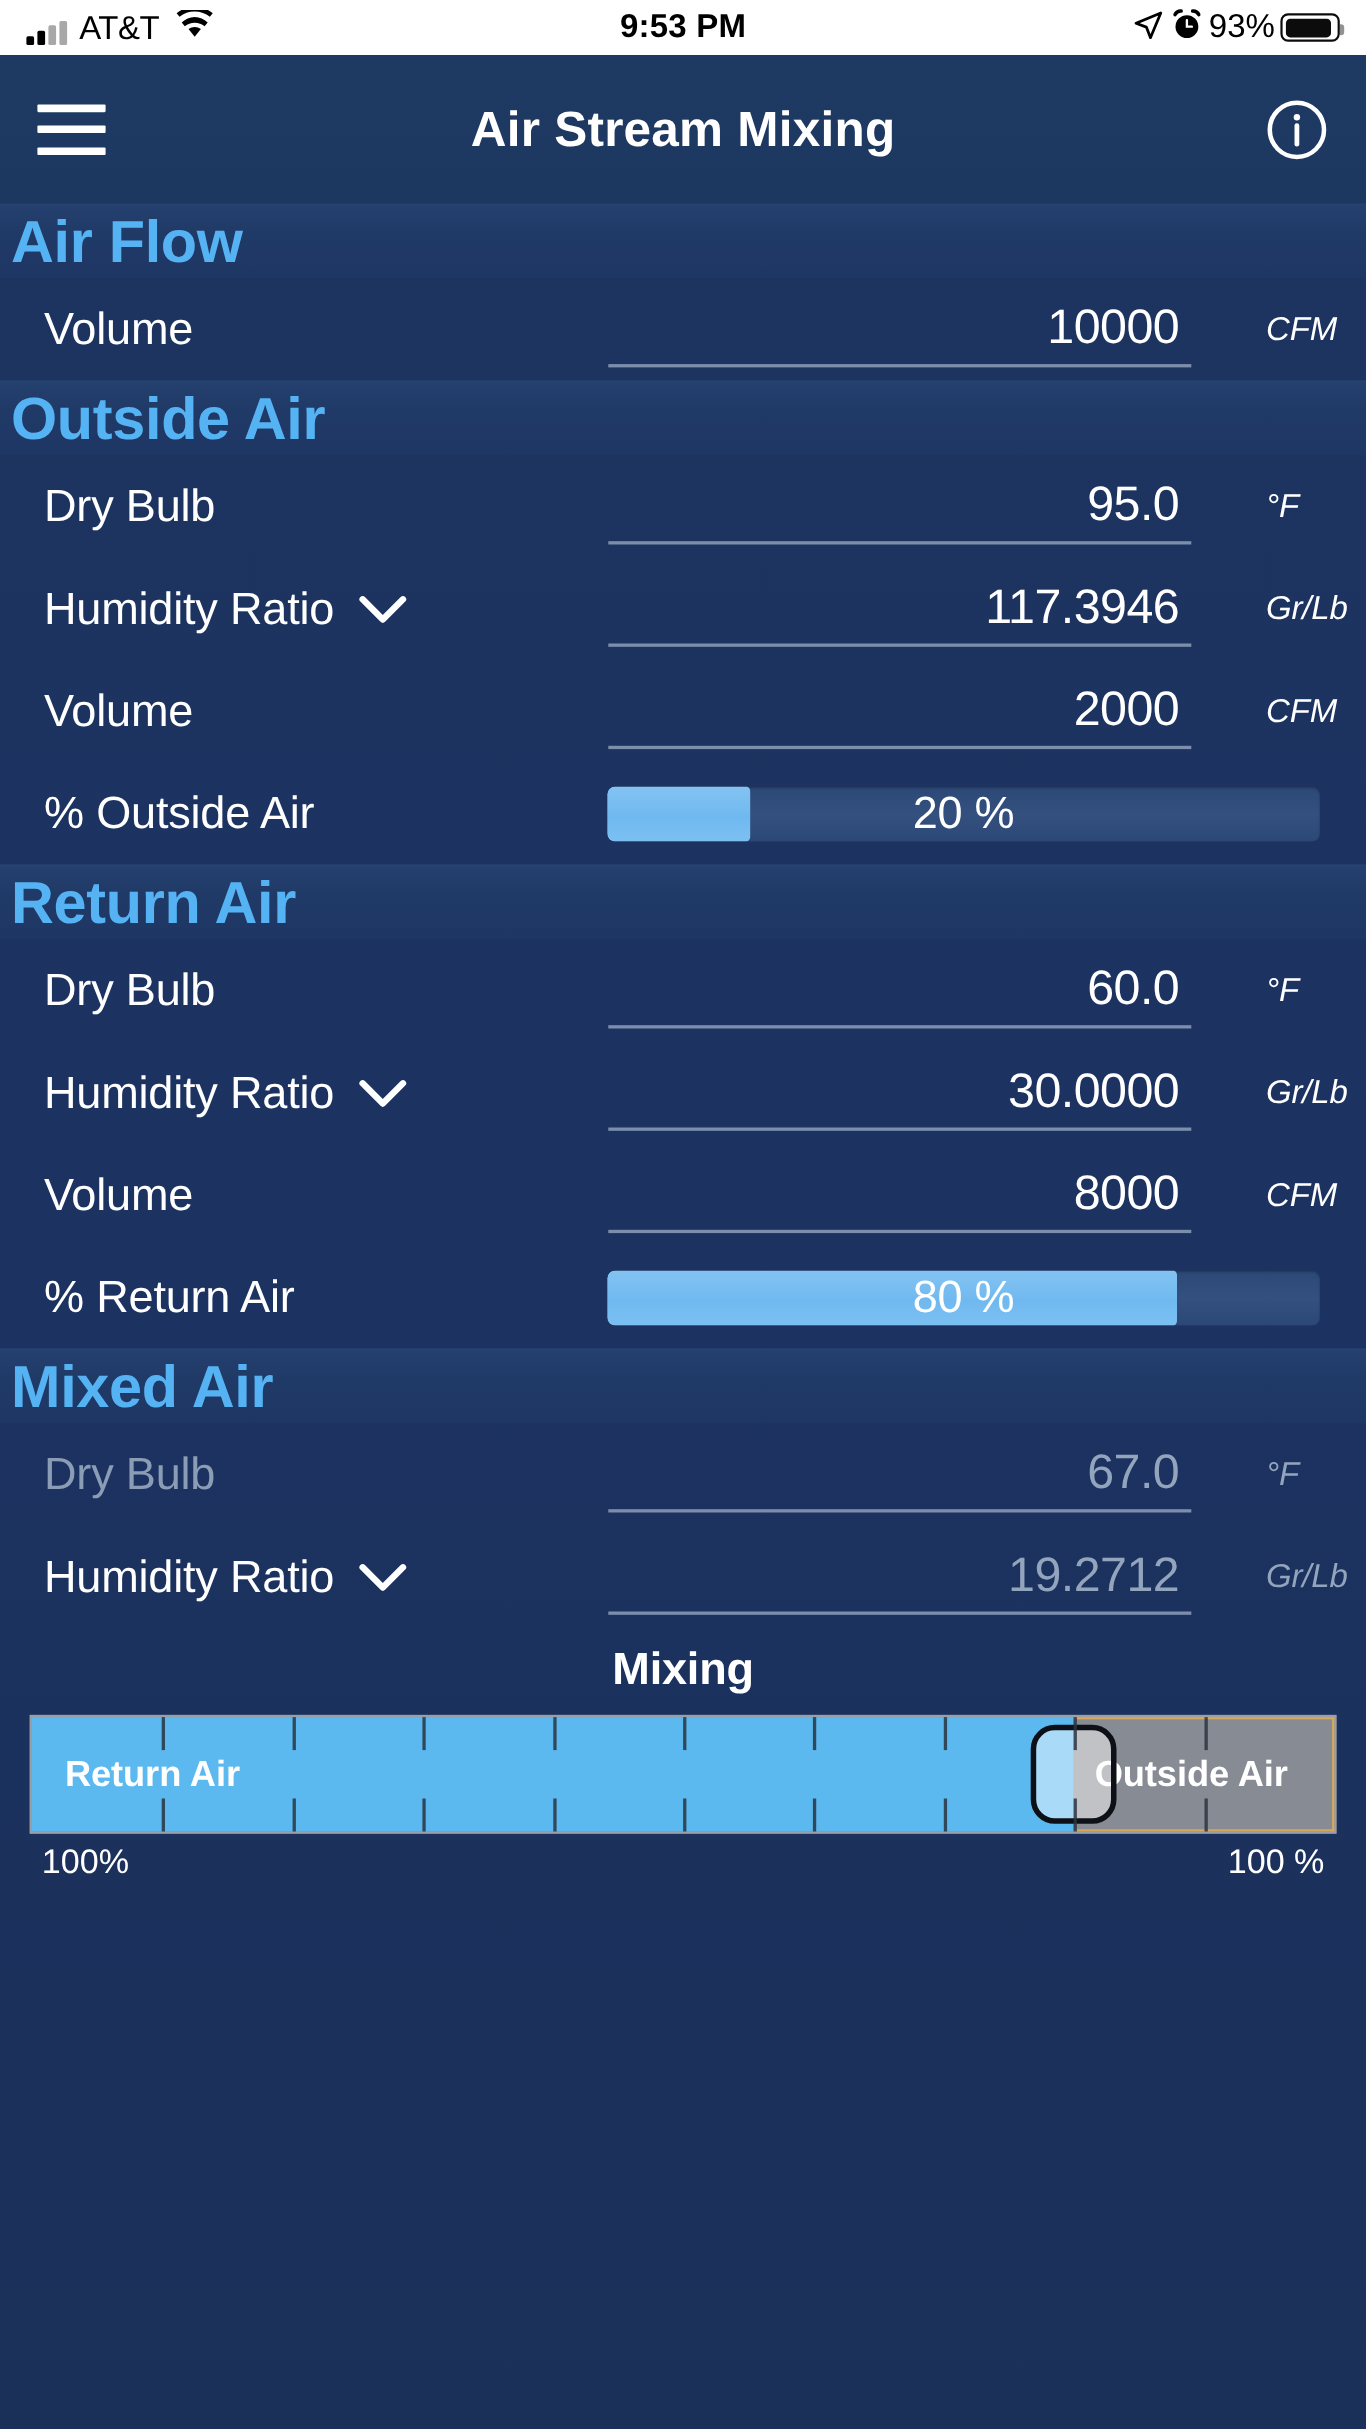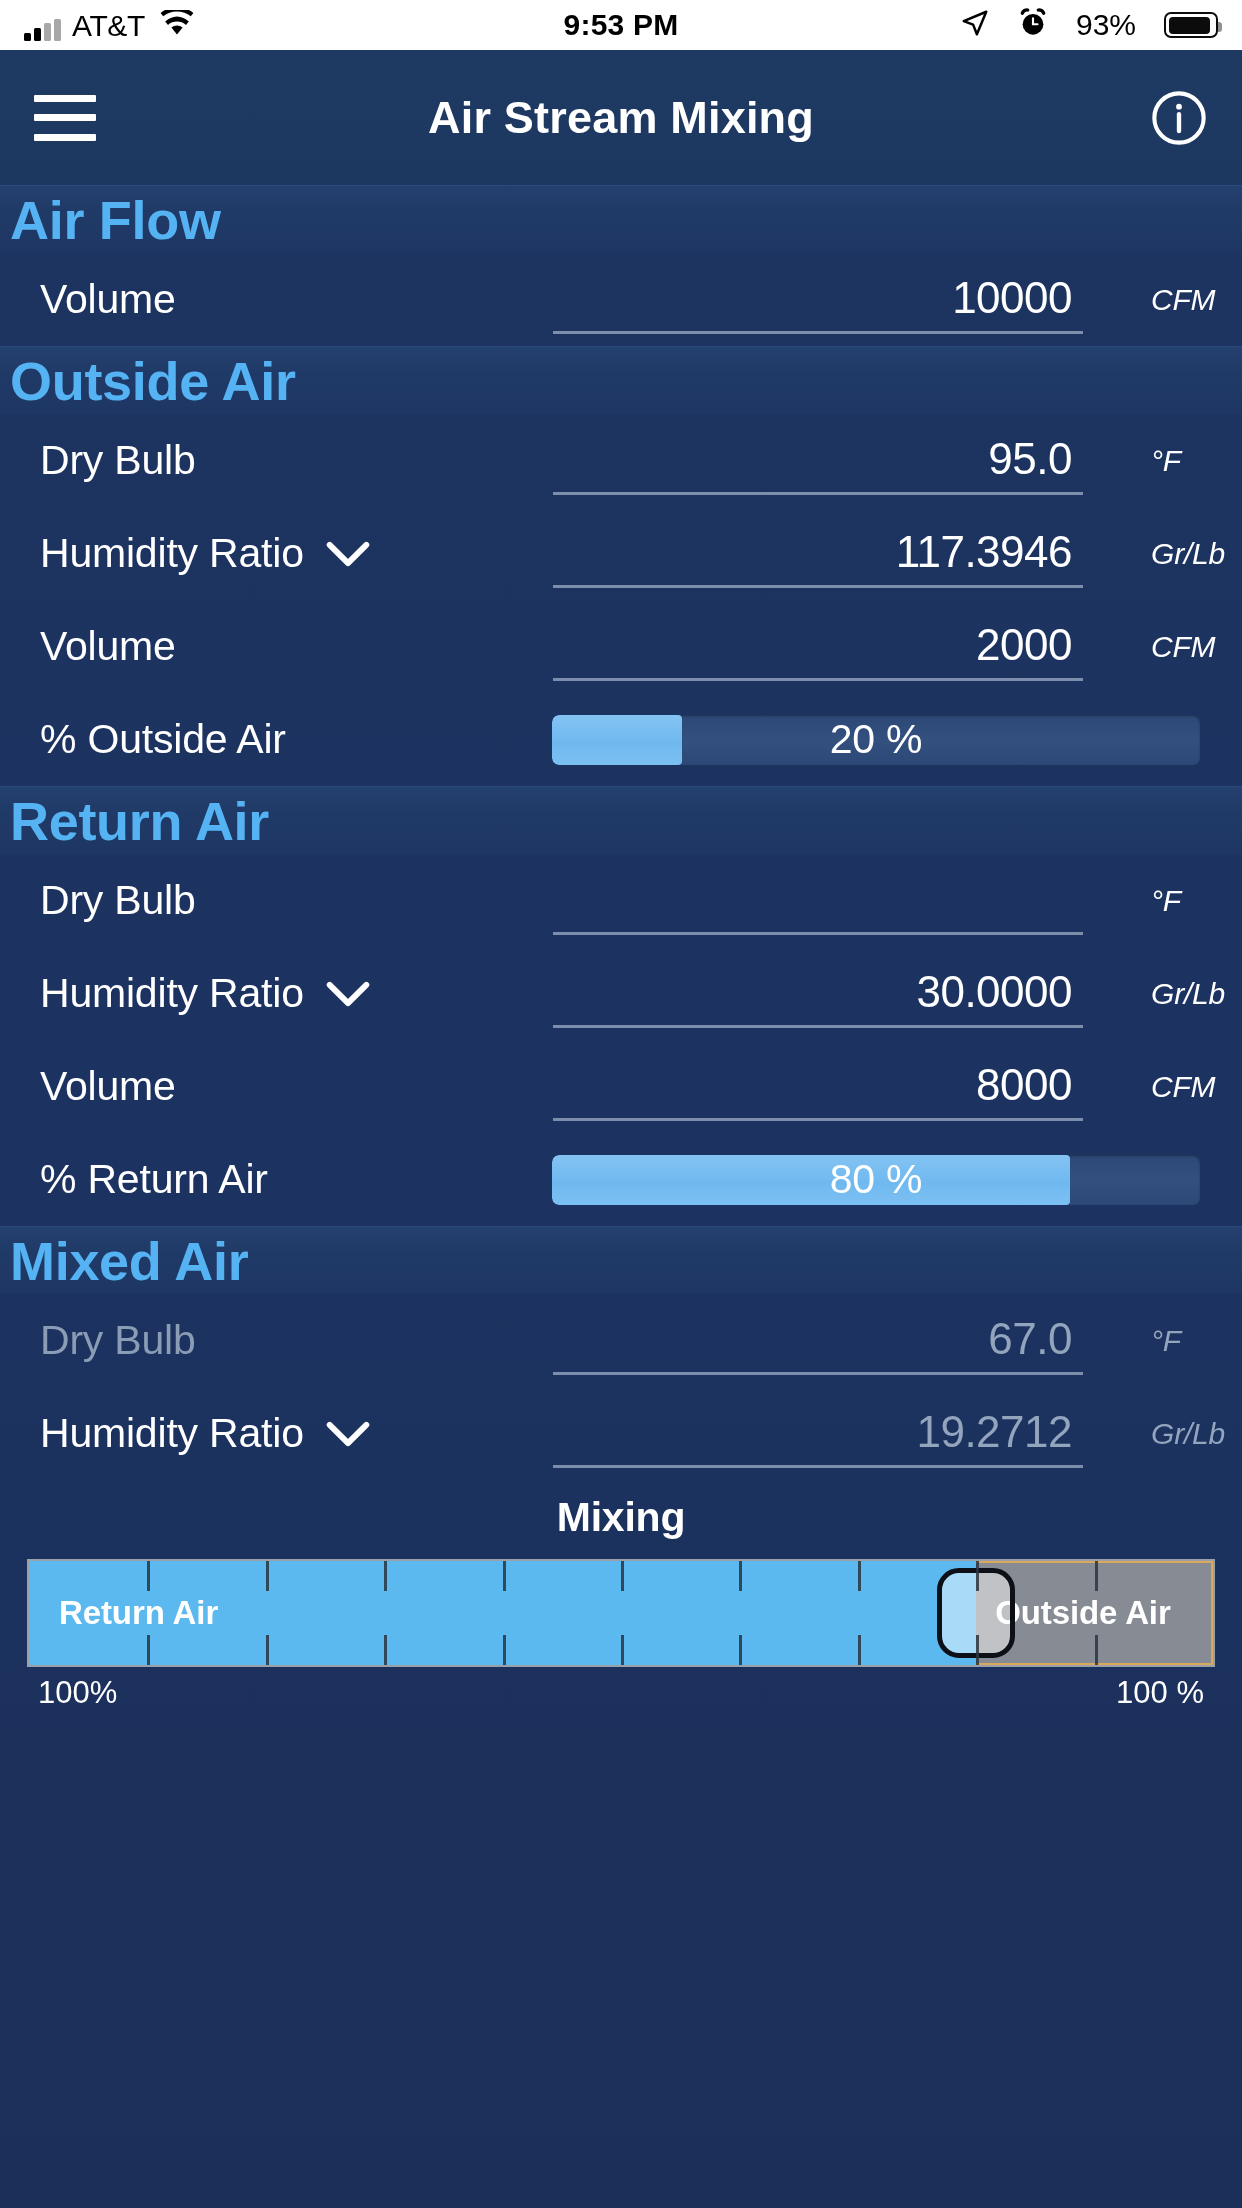--- a/index.html
+++ b/index.html
@@ -29,21 +29,21 @@
   .sig i:nth-child(2){ height:13px;}
   .sig i:nth-child(3){ height:18px; background:#a8a8a8;}
   .sig i:nth-child(4){ height:22px; background:#a8a8a8;}
   .carrier{ font-size:30px; font-weight:400; letter-spacing:-0.4px; line-height:30px;}
   .wifi{ margin-left:4px; margin-bottom:1px;}
   .sb-time{
     position:absolute; left:0; right:0; text-align:center;
     font-size:30px; font-weight:600; letter-spacing:0.2px;
     pointer-events:none;
   }
-  .sb-right{ margin-left:auto; display:flex; align-items:center; gap:28px;}
+  .sb-right{ margin-left:auto; display:flex; align-items:center; gap:5px;}
   .batt-pct{ font-size:30px; font-weight:400;}
   .battery{ position:relative; width:54px; height:26px;
     border:2.5px solid #000; border-radius:7px; opacity:.95;}
   .battery .lvl{ position:absolute; top:2.5px; left:2.5px; bottom:2.5px;
     width:calc(93% - 5px); background:#000; border-radius:4px;}
   .battery .cap{ position:absolute; right:-6px; top:8px; width:4px; height:10px;
     background:#000; border-radius:0 3px 3px 0; opacity:.45;}
 
   
   .navbar{
@@ -287,20 +287,23 @@
       <div class="progress-wrap">
         <div class="progress-fill" style="width:20%"></div>
         <div class="progress-text">20 %</div>
       </div>
     </div>
     <div class="section-head">
       <span class="title">Return Air</span>
     </div>
     <div class="row">
       <span class="label">Dry Bulb</span>
+      <div class="field">
+        <span class="val">60.0</span>
+      </div>
       <div class="underline"></div>
       <span class="unit">°F</span>
     </div>
     <div class="row">
       <span class="label">Humidity Ratio</span>
       <svg class="chev" viewBox="0 0 24 16">
         <path d="M2 3l10 10L22 3" fill="none" stroke="#ffffff" stroke-width="3.2" stroke-linecap="round" stroke-linejoin="round"></path>
       </svg>
       <div class="field">
         <span class="val">30.0000</span>

